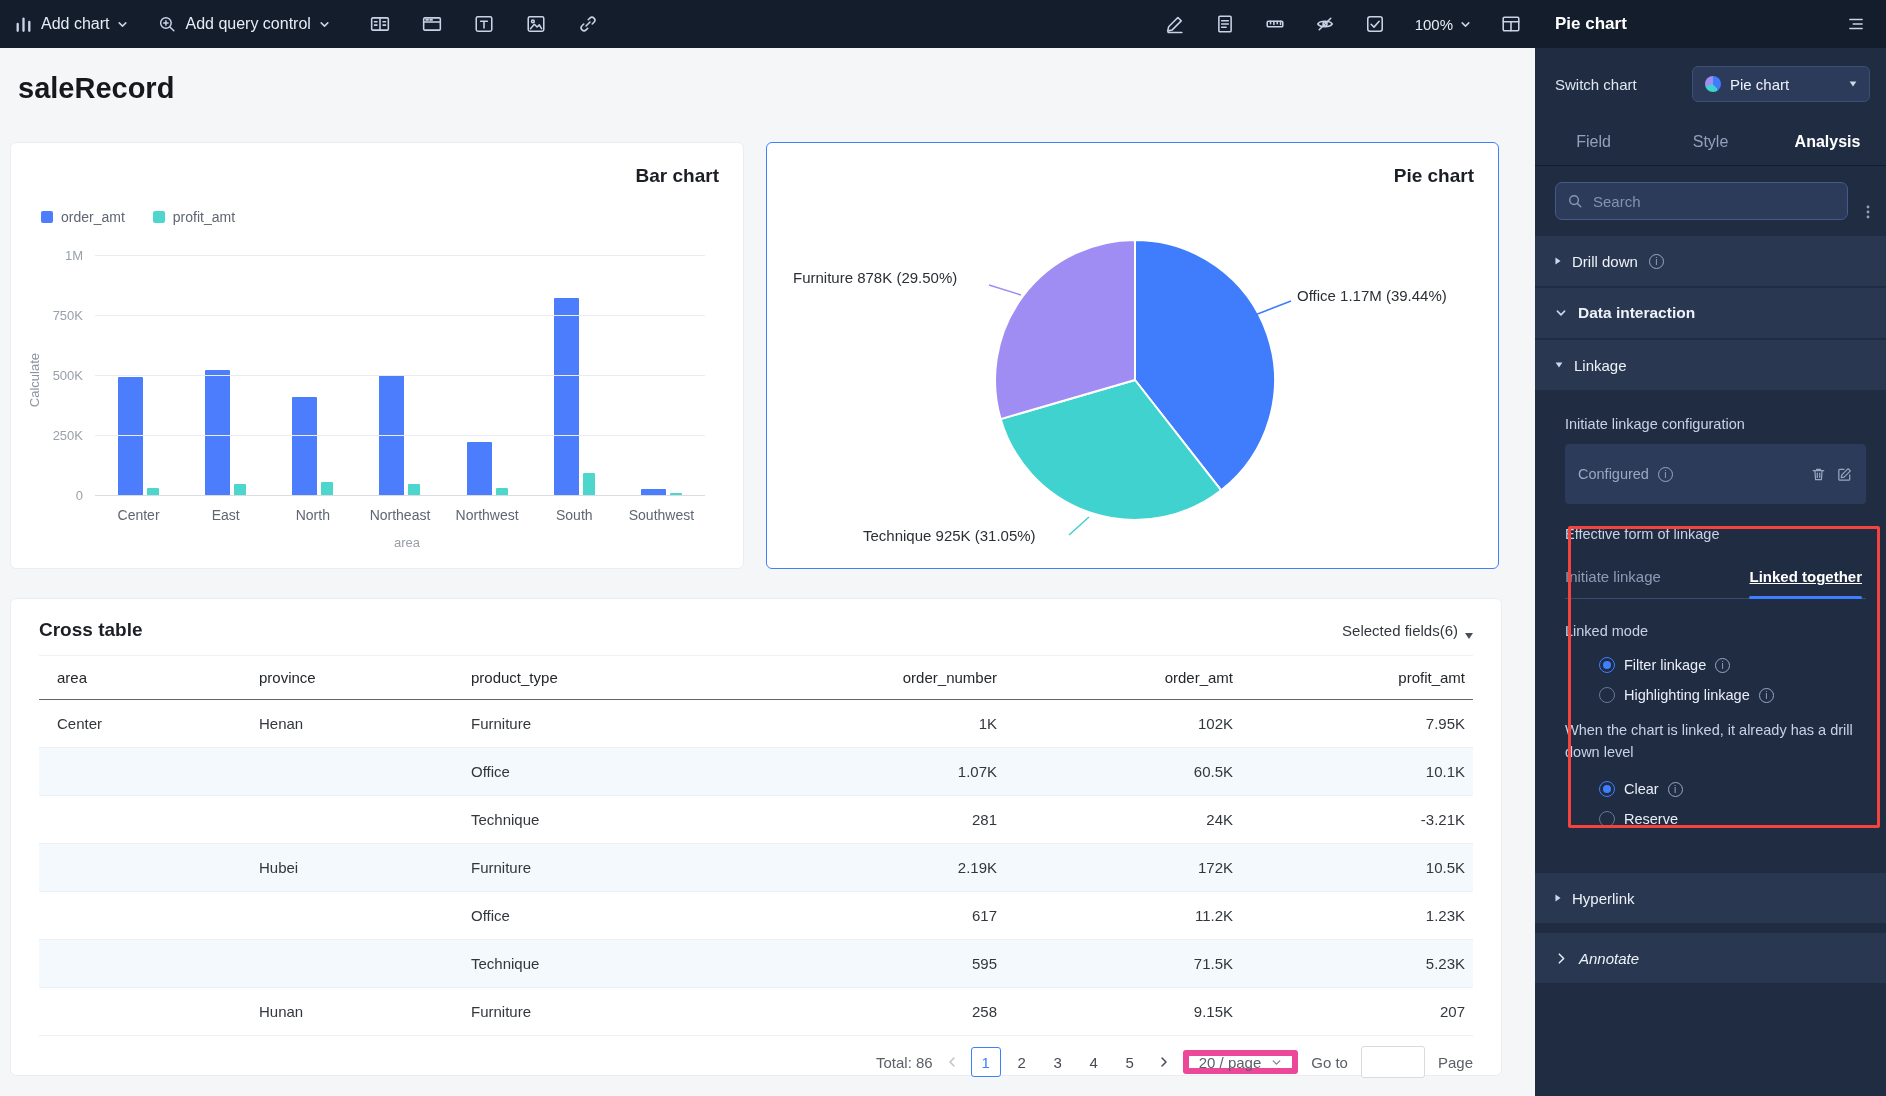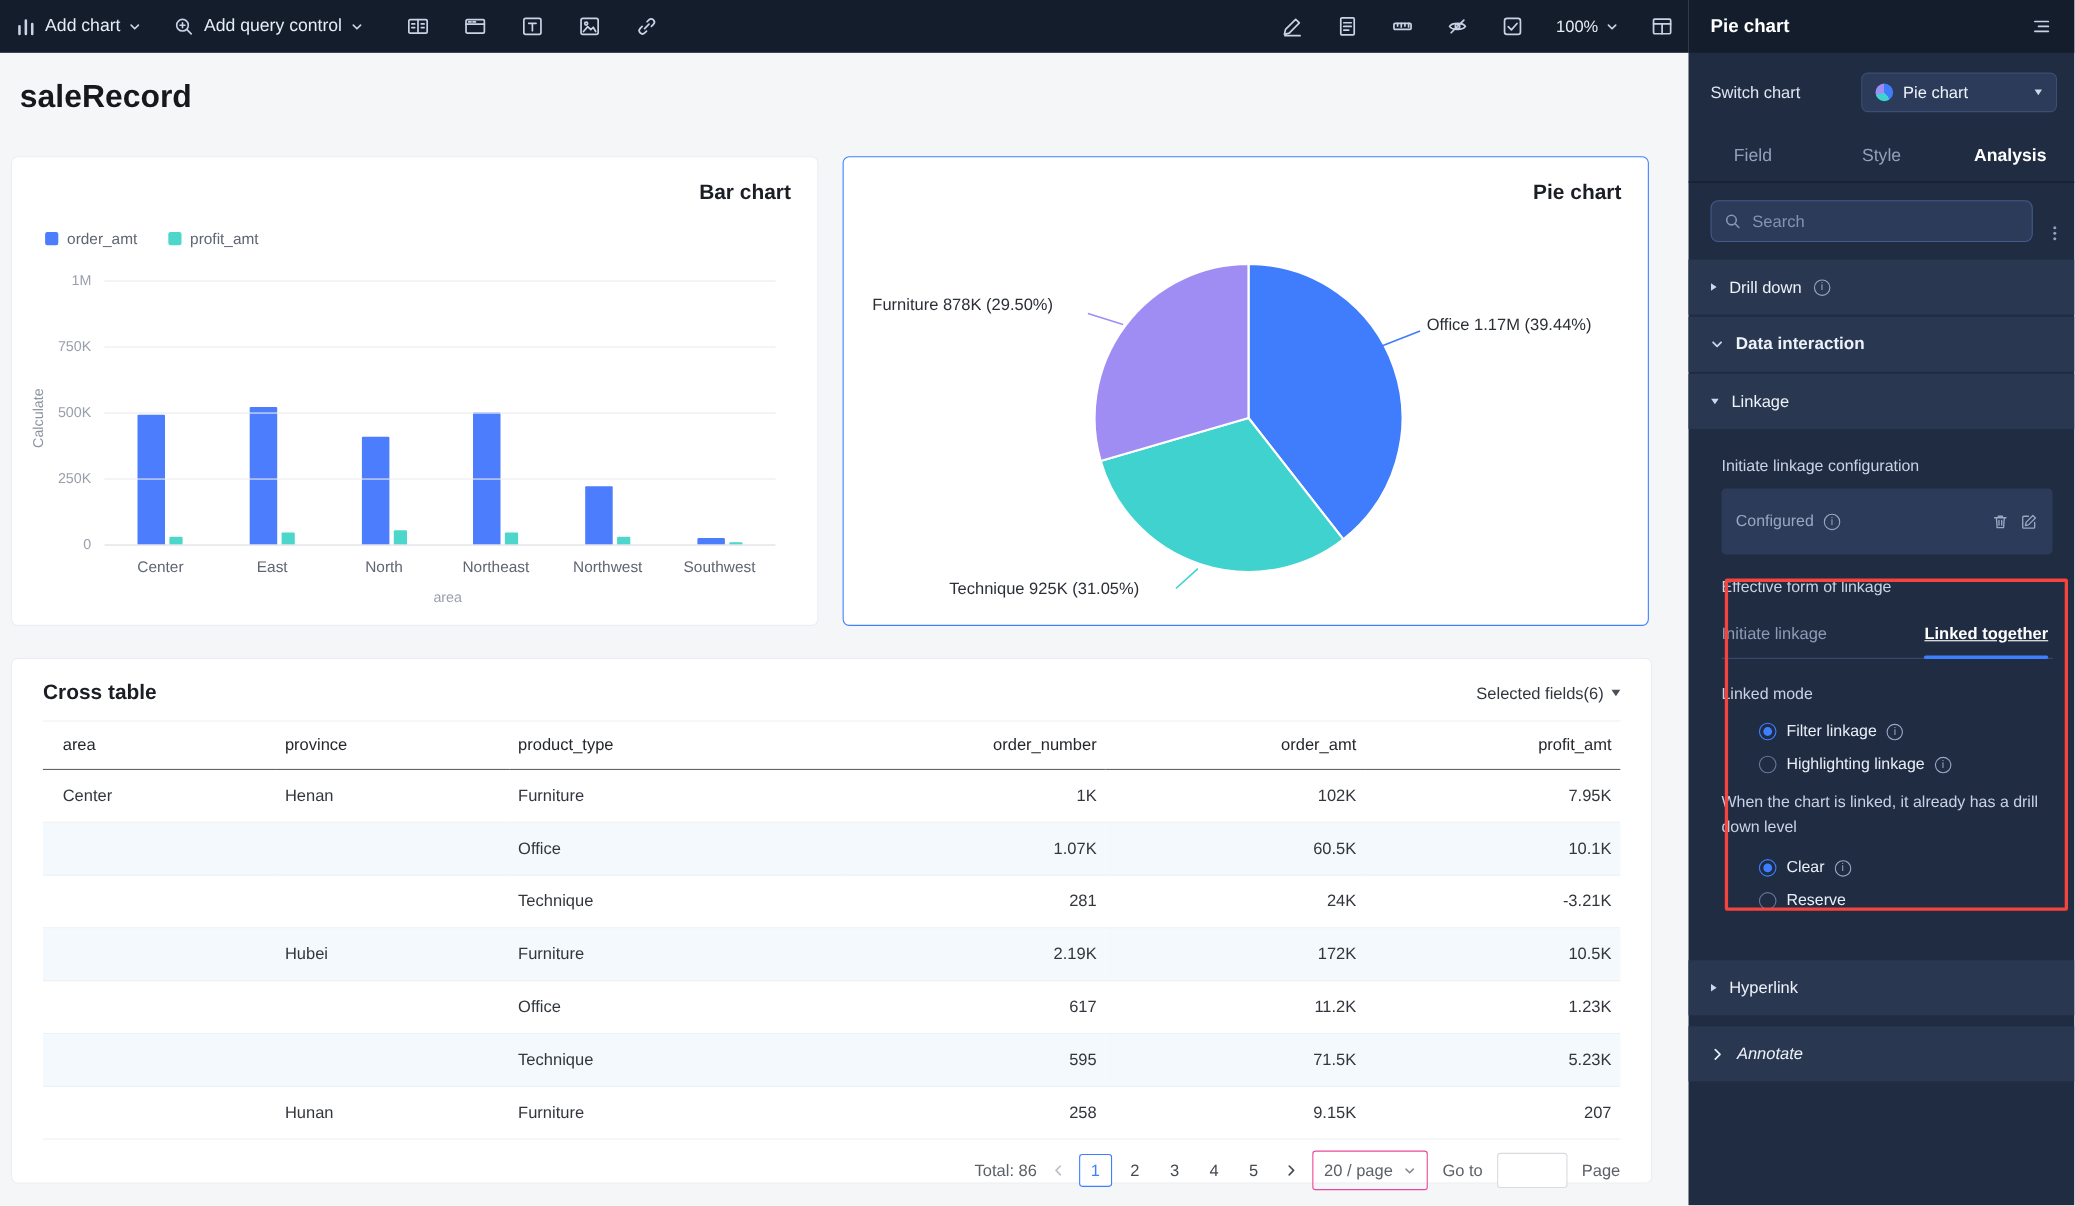--- a/index.html
+++ b/index.html
@@ -54,35 +54,35 @@
   .pie-wrap { position:absolute; left:226px; top:95px; width:284px; height:284px; }
   .pie-label { position:absolute; font-size:15px; color:#2b2f36; white-space:nowrap; }
   .pl-office { left:530px; top:144px; }
   .pl-technique { left:96px; top:384px; }
   .pl-furniture { left:26px; top:126px; }
   .pie-leaders { position:absolute; left:0; top:0; pointer-events:none; }
 
   
   .table-card { left:10px; top:550px; width:1492px; height:478px; padding:20px 28px; }
   .tc-head { display:flex; justify-content:space-between; align-items:center; }
-  .selected-fields { display:flex; align-items:center; gap:7px; font-size:15px; color:#33373d; cursor:pointer; }
+  .selected-fields { display:flex; align-items:flex-end; gap:7px; font-size:15px; color:#33373d; cursor:pointer; }
   table.cross { width:100%; border-collapse:collapse; margin-top:14px; table-layout:fixed; }
   .cross th { font-size:15px; color:#24272c; font-weight:500; height:44px; border-top:1px solid #f0f1f4; border-bottom:1px solid #60646b; padding:0 8px; }
   .cross td { font-size:15px; color:#33373d; height:48px; border-bottom:1px solid #eef0f3; padding:0 8px; }
   .cross th:first-child, .cross td:first-child { padding-left:18px; }
   .cross .num { text-align:right; }
   .cross .txt { text-align:left; }
   .cross tr.striped { background:#f3f9fd; }
   .c0 { width:212px; } .c1 { width:212px; } .c2 { width:306px; }
   .c3 { width:236px; } .c4 { width:236px; }
   .pagination { display:flex; justify-content:flex-end; align-items:center; gap:13px; margin-top:10px; font-size:15px; color:#5c6168; }
   .page-num { min-width:30px; height:30px; border-radius:3px; display:flex; align-items:center; justify-content:center; color:#454a51; cursor:pointer; }
   .page-num.active { border:1px solid #3d7fff; color:#3d7fff; background:#fff; }
   .page-chev { display:flex; align-items:center; cursor:pointer; }
-  .page-size { display:flex; align-items:center; gap:10px; border:1px solid #ec4899; border-radius:3px; height:36px; padding:0 10px; cursor:pointer; }
+  .page-size { display:flex; align-items:center; gap:10px; border:6px solid #ec4899; border-radius:3px; height:24px; padding:0 10px; cursor:pointer; }
   .goto-input { width:64px; height:32px; border:1px solid #d8dbe0; border-radius:3px; background:#fff; }
 
   
   .panel { position:absolute; right:0; top:0; width:351px; height:1096px; background:#202c42; color:#e7edf8; }
   .panel-header { height:48px; background:#141d2b; display:flex; align-items:center; justify-content:space-between; padding:0 20px; }
   .panel-title { font-size:17px; font-weight:bold; color:#fff; }
   .switch-row { display:flex; align-items:center; justify-content:space-between; padding:18px 16px 16px 20px; }
   .switch-label { font-size:15px; color:#dfe6f3; }
   .chart-select { display:flex; align-items:center; gap:9px; background:#2b3b59; border:1px solid #3c4e74; border-radius:6px; height:36px; padding:0 12px; min-width:178px; cursor:pointer; font-size:15px; color:#eef2fa; }
   .chart-select .grow { flex:1; }
@@ -270,20 +270,25 @@
               <div class="bar bar-wide" style="height: 120px; background: rgb(76, 125, 253);"></div>
               <div class="bar bar-thin" style="height: 11px; background: rgb(77, 215, 204);"></div>
               <div class="bar-xlabel">Northeast</div>
             </div>
             <div class="bar-group">
               <div class="bar bar-wide" style="height: 53px; background: rgb(76, 125, 253);"></div>
               <div class="bar bar-thin" style="height: 7px; background: rgb(77, 215, 204);"></div>
               <div class="bar-xlabel">Northwest</div>
             </div>
             <div class="bar-group">
+              <div class="bar bar-wide" style="height: 197px; background: rgb(76, 125, 253);"></div>
+              <div class="bar bar-thin" style="height: 22px; background: rgb(77, 215, 204);"></div>
+              <div class="bar-xlabel">South</div>
+            </div>
+            <div class="bar-group">
               <div class="bar bar-wide" style="height: 6px; background: rgb(76, 125, 253);"></div>
               <div class="bar bar-thin" style="height: 2px; background: rgb(77, 215, 204);"></div>
               <div class="bar-xlabel">Southwest</div>
             </div>
           </div>
       <div class="gridline" style="top: 0px;"></div>
           <div class="ytick" style="top: 0px;">1M</div>
           <div class="gridline" style="top: 60px;"></div>
           <div class="ytick" style="top: 60px;">750K</div>
           <div class="gridline" style="top: 120px;"></div>

